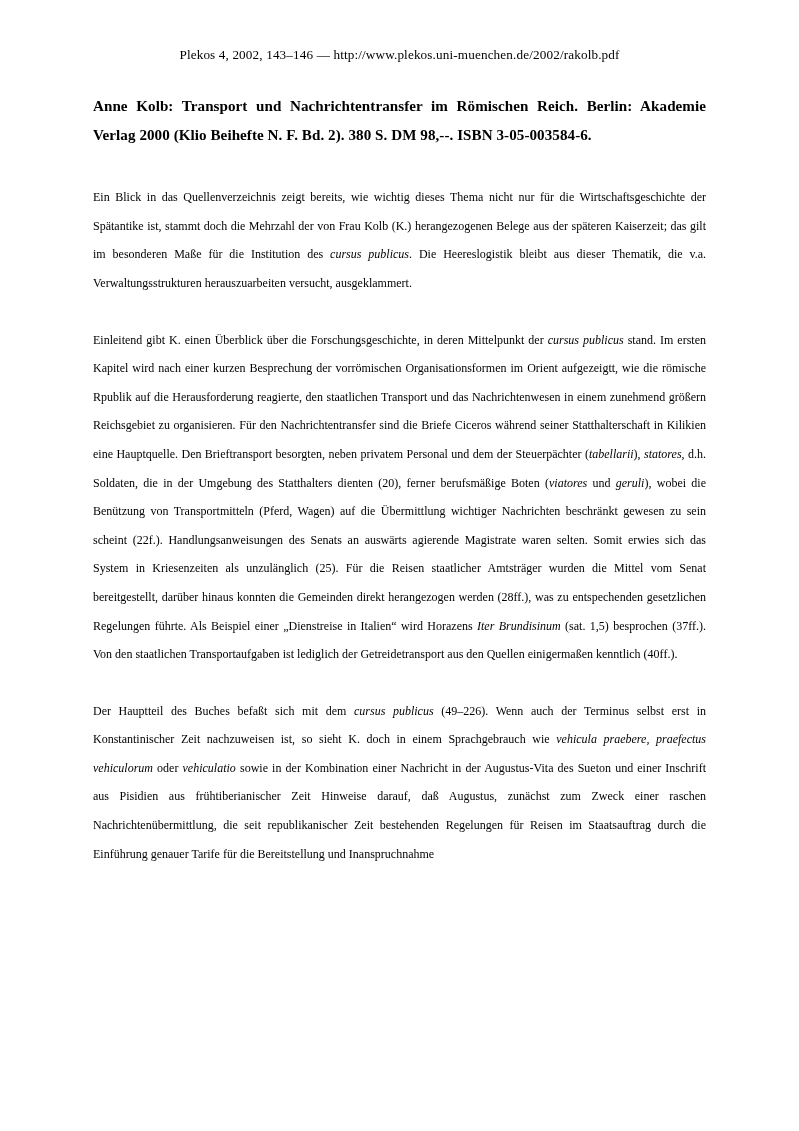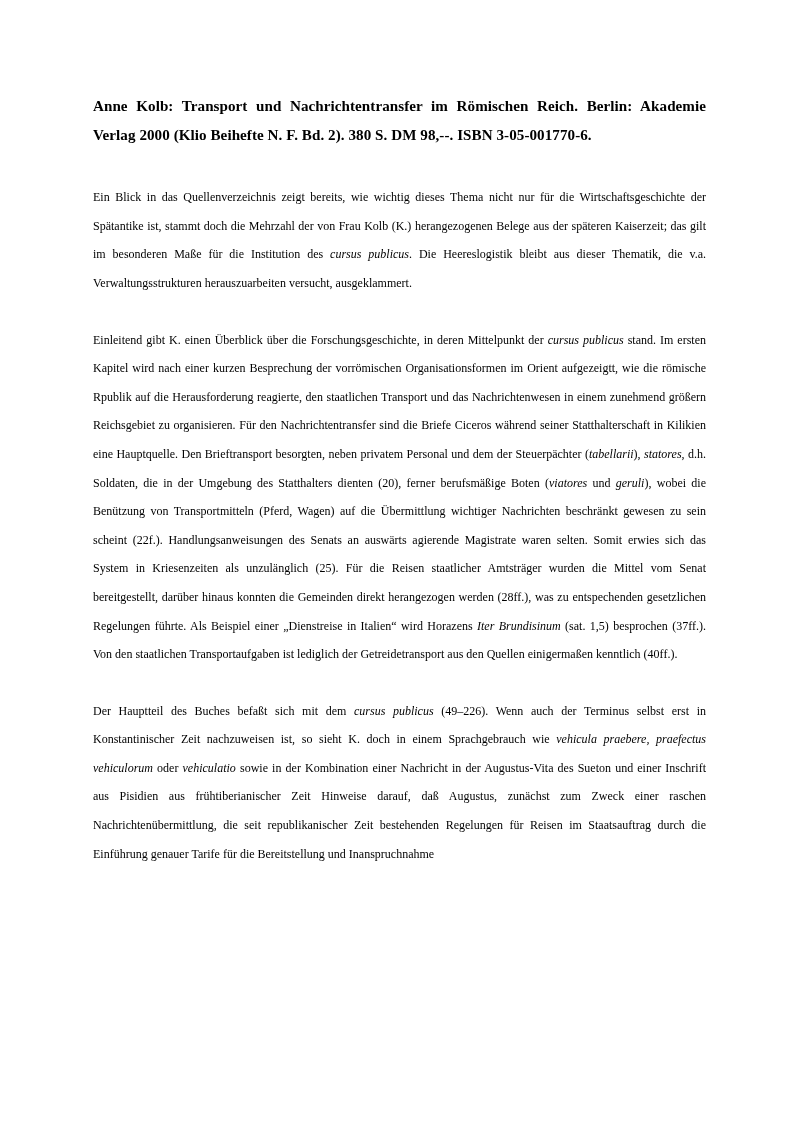--- a/index.html
+++ b/index.html
@@ -57,24 +57,25 @@
   .gap-title-to-p1 { height: 34px; }
   .gap-para { height: 28px; }
 
   .it { font-style: italic; }
 </style>
 </head>
 <body>
 
 <div class="page">
 
+  <div class="running-head">Plekos 4, 2002, 143–146 — http://www.plekos.uni-muenchen.de/2002/rakolb.pdf</div>
 
   <div class="content">
 
-    <h1 class="doc-title">Anne Kolb: Transport und Nachrichtentransfer im Römischen Reich. Berlin: Akademie Verlag 2000 (Klio Beihefte N. F. Bd. 2). 380 S.  DM 98,--. ISBN 3-05-001770-6.</h1>
+    <h1 class="doc-title">Anne Kolb: Transport und Nachrichtentransfer im Römischen Reich. Berlin: Akademie Verlag 2000 (Klio Beihefte N. F. Bd. 2). 380 S.  DM 98,--. ISBN 3-05-003584-6.</h1>
 
     <div class="gap-title-to-p1"></div>
 
     <p class="body-para"><span>Ein Blick in das Quellenverzeichnis zeigt bereits, wie wichtig dieses Thema nicht nur für die Wirtschaftsgeschichte der Spätantike ist, stammt doch die Mehrzahl der von Frau Kolb (K.) herangezogenen Belege aus der späteren Kaiserzeit; das gilt im besonderen Maße für die Institution des </span><span class="it">cursus publicus</span><span>. Die Heereslogistik bleibt aus dieser Thematik, die v.a. Verwaltungsstrukturen herauszuarbeiten versucht, ausgeklammert.</span></p>
 
     <div class="gap-para"></div>
 
     <p class="body-para"><span>Einleitend gibt K. einen Überblick über die Forschungsgeschichte, in deren Mittelpunkt der </span><span class="it">cursus publicus</span><span> stand. Im ersten Kapitel wird nach einer kurzen Besprechung der vorrömischen Organisationsformen im Orient aufgezeigtt, wie die römische Rpublik auf die Herausforderung reagierte, den staatlichen Transport und das Nachrichtenwesen in einem zunehmend größern Reichsgebiet zu organisieren. Für den Nachrichtentransfer sind die Briefe Ciceros während seiner Statthalterschaft in Kilikien eine Hauptquelle. Den Brieftransport besorgten, neben privatem Personal und dem der Steuerpächter (</span><span class="it">tabellarii</span><span>), </span><span class="it">statores</span><span>, d.h. Soldaten, die in der Umgebung des Statthalters dienten (20), ferner berufsmäßige Boten (</span><span class="it">viatores</span><span> und </span><span class="it">geruli</span><span>), wobei die Benützung von Transportmitteln (Pferd, Wagen) auf die Übermittlung wichtiger Nachrichten beschränkt gewesen zu sein scheint (22f.). Handlungsanweisungen des Senats an auswärts agierende Magistrate waren selten. Somit erwies sich das System in Kriesenzeiten als unzulänglich (25). Für die Reisen staatlicher Amtsträger wurden die Mittel vom Senat bereitgestellt, darüber hinaus konnten die Gemeinden direkt herangezogen werden (28ff.), was zu entspechenden gesetzlichen Regelungen führte. Als Beispiel einer „Dienstreise in Italien“ wird Horazens </span><span class="it">Iter Brundisinum</span><span> (sat. 1,5) besprochen (37ff.). Von den staatlichen Transportaufgaben ist lediglich der Getreidetransport aus den Quellen einigermaßen kenntlich (40ff.).</span></p>
 
     <div class="gap-para"></div>

